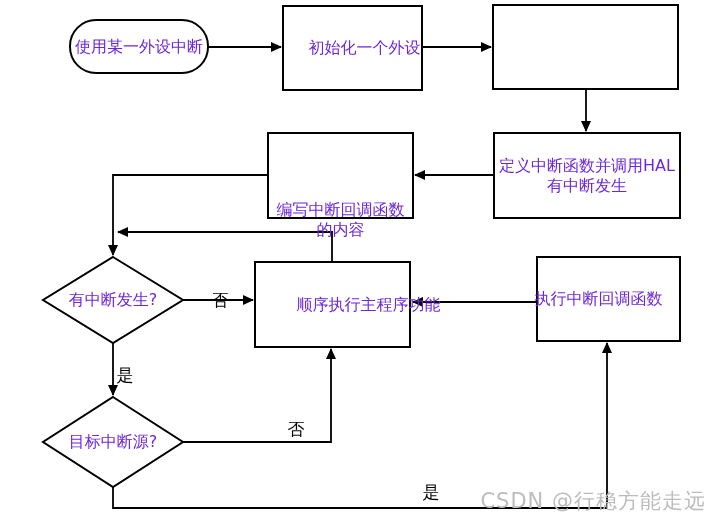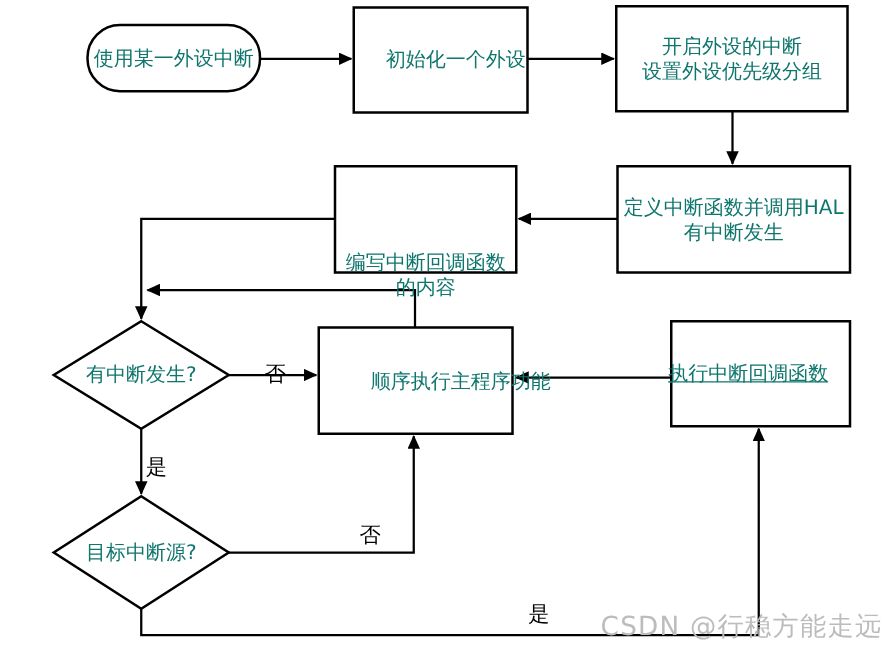--- a/index.html
+++ b/index.html
@@ -9,21 +9,21 @@
     background:#ffffff;
     font-family:"DejaVu Sans","Liberation Sans",sans-serif;
     overflow:hidden;
   }
   #wires{position:absolute;left:0;top:0;}
   .node-label{
     position:absolute;
     display:flex;flex-direction:column;
     align-items:center;justify-content:center;
     text-align:center;
-    color:#0f766e;
+    color:#6d28d9;
     font-size:16px;line-height:20px;
     pointer-events:none;
     white-space:nowrap;
   }
   .edge-label{
     position:absolute;
     color:#000000;
     font-size:17px;line-height:17px;
     pointer-events:none;
     transform:translate(-50%,-50%);
@@ -79,44 +79,40 @@
   </svg>
 
   <div class="node-label" style="left:70px;top:20px;width:138px;height:53px;">
     <span>使用某一外设中断</span>
   </div>
 
   <div class="node-label" style="left:283px;top:6px;width:139px;height:84px;padding-left:12px;">
     <span>初始化一个外设</span>
   </div>
 
-  <div class="node-label" style="left:493px;top:5px;width:185px;height:84px;">
-    <span>开启外设的中断</span>
-    <span>设置外设优先级分组</span>
-  </div>
 
   <div class="node-label" style="left:494px;top:133px;width:186px;height:85px;border-radius:22px;">
     <span>定义中断函数并调用HAL</span>
     <span>有中断发生</span>
   </div>
 
   <div class="node-label" style="left:268px;top:133px;width:145px;height:85px;margin-top:44px;">
     <span>编写中断回调函数</span>
     <span>的内容</span>
   </div>
 
   <div class="node-label" style="left:43px;top:257px;width:140px;height:86px;">
     <span>有中断发生?</span>
   </div>
 
   <div class="node-label" style="left:255px;top:262px;width:155px;height:85px;margin-left:36px;">
     <span>顺序执行主程序功能</span>
   </div>
 
-  <div class="node-label" style="left:537px;top:257px;width:123px;height:84px;text-decoration:underline;">
+  <div class="node-label" style="left:537px;top:257px;width:123px;height:84px;">
     <span>执行中断回调函数</span>
   </div>
 
   <div class="node-label" style="left:43px;top:397px;width:140px;height:90px;">
     <span>目标中断源?</span>
   </div>
 
   <div class="edge-label" style="left:220px;top:300px;">否</div>
   <div class="edge-label" style="left:125px;top:375px;">是</div>
   <div class="edge-label" style="left:296px;top:429px;">否</div>

